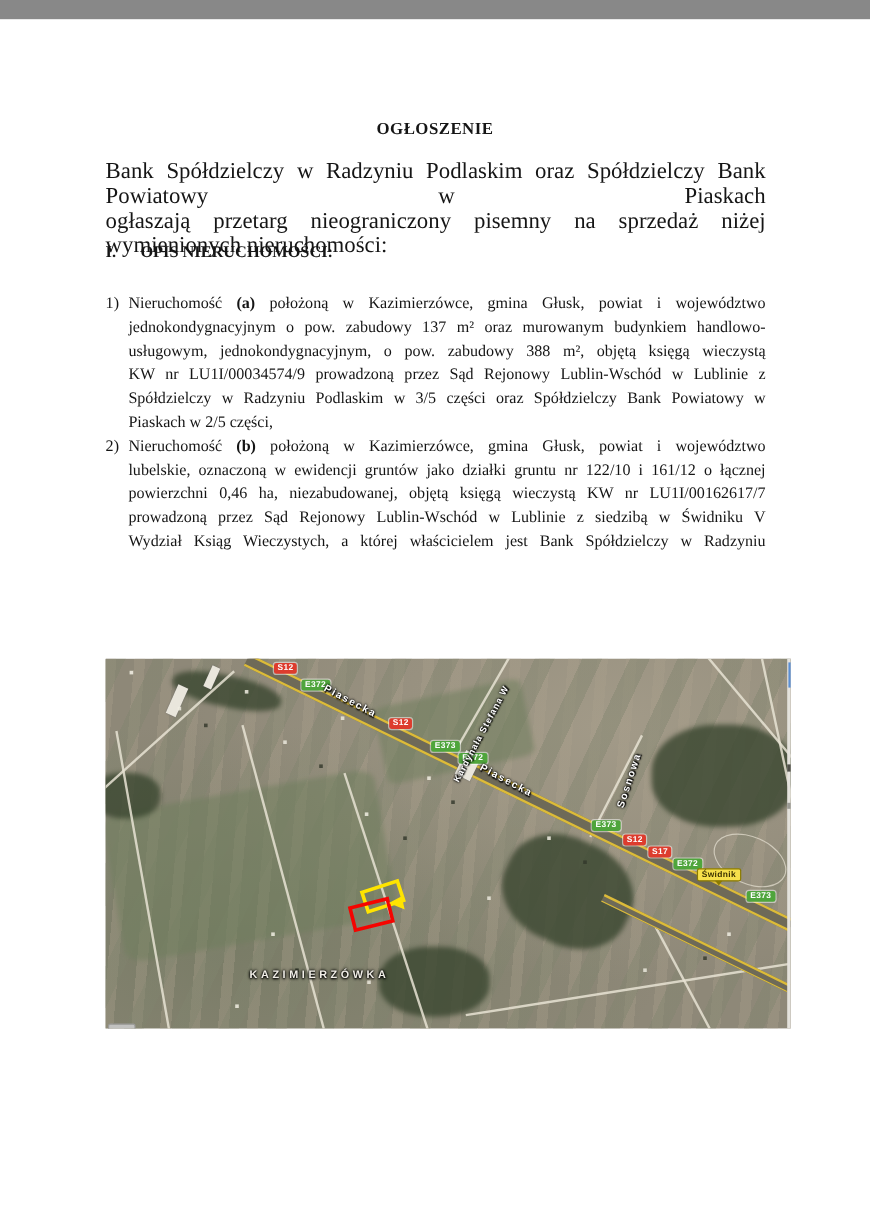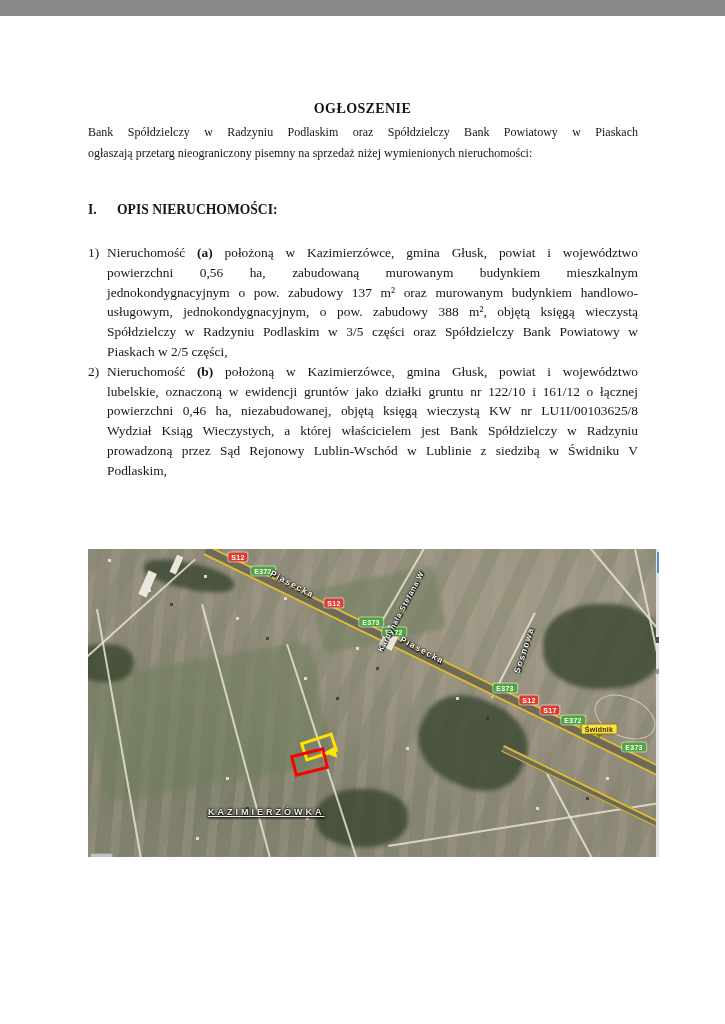--- a/index.html
+++ b/index.html
@@ -2,21 +2,21 @@
 <html><head>
 <meta charset="utf-8">
 <style>
   html,body{margin:0;padding:0;background:#888;}
   .page{position:relative;width:725px;height:1024px;background:#ffffff;margin:16px auto;
         font-family:"Liberation Serif",serif;color:#151515;overflow:hidden;}
 
   
   .doc-title{position:absolute;top:85px;left:0;width:725px;margin:0;text-align:center;
              font-size:14px;font-weight:bold;letter-spacing:.4px;}
-  .intro{position:absolute;top:106px;left:88px;width:550px;font-size:12px;line-height:20.8px;}
+  .intro{position:absolute;top:117px;left:88px;width:550px;font-size:19px;line-height:20.8px;}
   .jline{text-align:justify;text-align-last:justify;}
   .jline.last{text-align-last:left;}
   .section-heading{position:absolute;top:186px;left:88px;font-size:13.6px;font-weight:bold;}
   .sec-num{display:inline-block;width:29px;}
   .prop-list{position:absolute;top:227px;left:88px;width:550px;font-size:13.4px;line-height:19.8px;}
   .list-item{position:relative;padding-left:19px;}
   .marker{position:absolute;left:0;top:0;}
 
   
   .map{position:absolute;left:88px;top:533px;width:571px;height:308px;overflow:hidden;
@@ -89,36 +89,35 @@
 
   <div class="section-heading">
     <span class="sec-num">I.</span><span class="sec-title">OPIS NIERUCHOMOŚCI:</span>
   </div>
 
   <div class="prop-list">
     <div class="list-item">
       <span class="marker">1)</span>
       <div>
         <div class="jline">Nieruchomość <b>(a)</b> położoną w Kazimierzówce, gmina Głusk, powiat i województwo</div>
-        <div class="jline">powierzchni 0,56 ha, zabudowaną murowanym budynkiem mieszkalnym</div>
         <div class="jline">jednokondygnacyjnym o pow. zabudowy 137 m² oraz murowanym budynkiem handlowo-</div>
         <div class="jline">usługowym, jednokondygnacyjnym, o pow. zabudowy 388 m², objętą księgą wieczystą</div>
+        <div class="jline">KW nr LU1I/00034574/9 prowadzoną przez Sąd Rejonowy Lublin-Wschód w Lublinie z</div>
         <div class="jline">Spółdzielczy w Radzyniu Podlaskim w 3/5 części oraz Spółdzielczy Bank Powiatowy w</div>
         <div class="jline last">Piaskach w 2/5 części,</div>
       </div>
     </div>
     <div class="list-item">
       <span class="marker">2)</span>
       <div>
         <div class="jline">Nieruchomość <b>(b)</b> położoną w Kazimierzówce, gmina Głusk, powiat i województwo</div>
         <div class="jline">lubelskie, oznaczoną w ewidencji gruntów jako działki gruntu nr 122/10 i 161/12 o łącznej</div>
-        <div class="jline">powierzchni 0,46 ha, niezabudowanej, objętą księgą wieczystą KW nr LU1I/00103625/8</div>
+        <div class="jline">powierzchni 0,46 ha, niezabudowanej, objętą księgą wieczystą KW nr LU1I/00162617/7</div>
+        <div class="jline">prowadzoną przez Sąd Rejonowy Lublin-Wschód w Lublinie z siedzibą w Świdniku V</div>
         <div class="jline">Wydział Ksiąg Wieczystych, a której właścicielem jest Bank Spółdzielczy w Radzyniu</div>
-        <div class="jline">prowadzoną przez Sąd Rejonowy Lublin-Wschód w Lublinie z siedzibą w Świdniku V</div>
-        <div class="jline last">Podlaskim,</div>
       </div>
     </div>
   </div>
 
   <div class="map">
 
     <div class="patch greenfield" style="left:5px;top:110px;width:230px;height:125px;transform:rotate(-10deg);"></div>
     <div class="patch greenfield" style="left:228px;top:28px;width:125px;height:65px;transform:rotate(-12deg);"></div>
     <div class="patch forest" style="left:455px;top:55px;width:120px;height:85px;"></div>
     <div class="patch forest" style="left:330px;top:150px;width:110px;height:88px;transform:rotate(25deg);"></div>
@@ -158,21 +157,21 @@
     <div class="badge european" style="left:546px;top:198px;">E373</div>
 
     <div class="badge town" style="left:511px;top:180px;">Świdnik</div>
     <div class="town-tip" style="left:511px;top:185px;"></div>
 
     <div class="street" style="left:180px;top:30px;transform:rotate(28deg);">Piasecka</div>
     <div class="street" style="left:310px;top:96px;transform:rotate(28deg);">Piasecka</div>
     <div class="street" style="left:268px;top:58px;transform:rotate(-62deg);font-size:7.5px;letter-spacing:.8px;">Kardynała Stefana W</div>
     <div class="street" style="left:412px;top:96px;transform:rotate(-72deg);">Sosnowa</div>
 
-    <div class="place" style="left:120px;top:258px;text-decoration:underline;">KAZIMIERZÓWKA</div>
+    <div class="place" style="left:120px;top:258px;">KAZIMIERZÓWKA</div>
 
     <div class="parcel parcel-a" style="left:214px;top:188px;width:28px;height:14px;transform:rotate(-18deg);"></div>
     <div class="parcel parcel-b" style="left:204px;top:202px;width:29px;height:16px;transform:rotate(-14deg);"></div>
     <div class="arrow-a" style="left:238px;top:200px;"></div>
 
     <div class="scalebar"></div>
     <div class="edge-strip"></div>
     <div class="edge-blue"></div>
     <div class="edge-mark1"></div>
     <div class="edge-mark2"></div>

